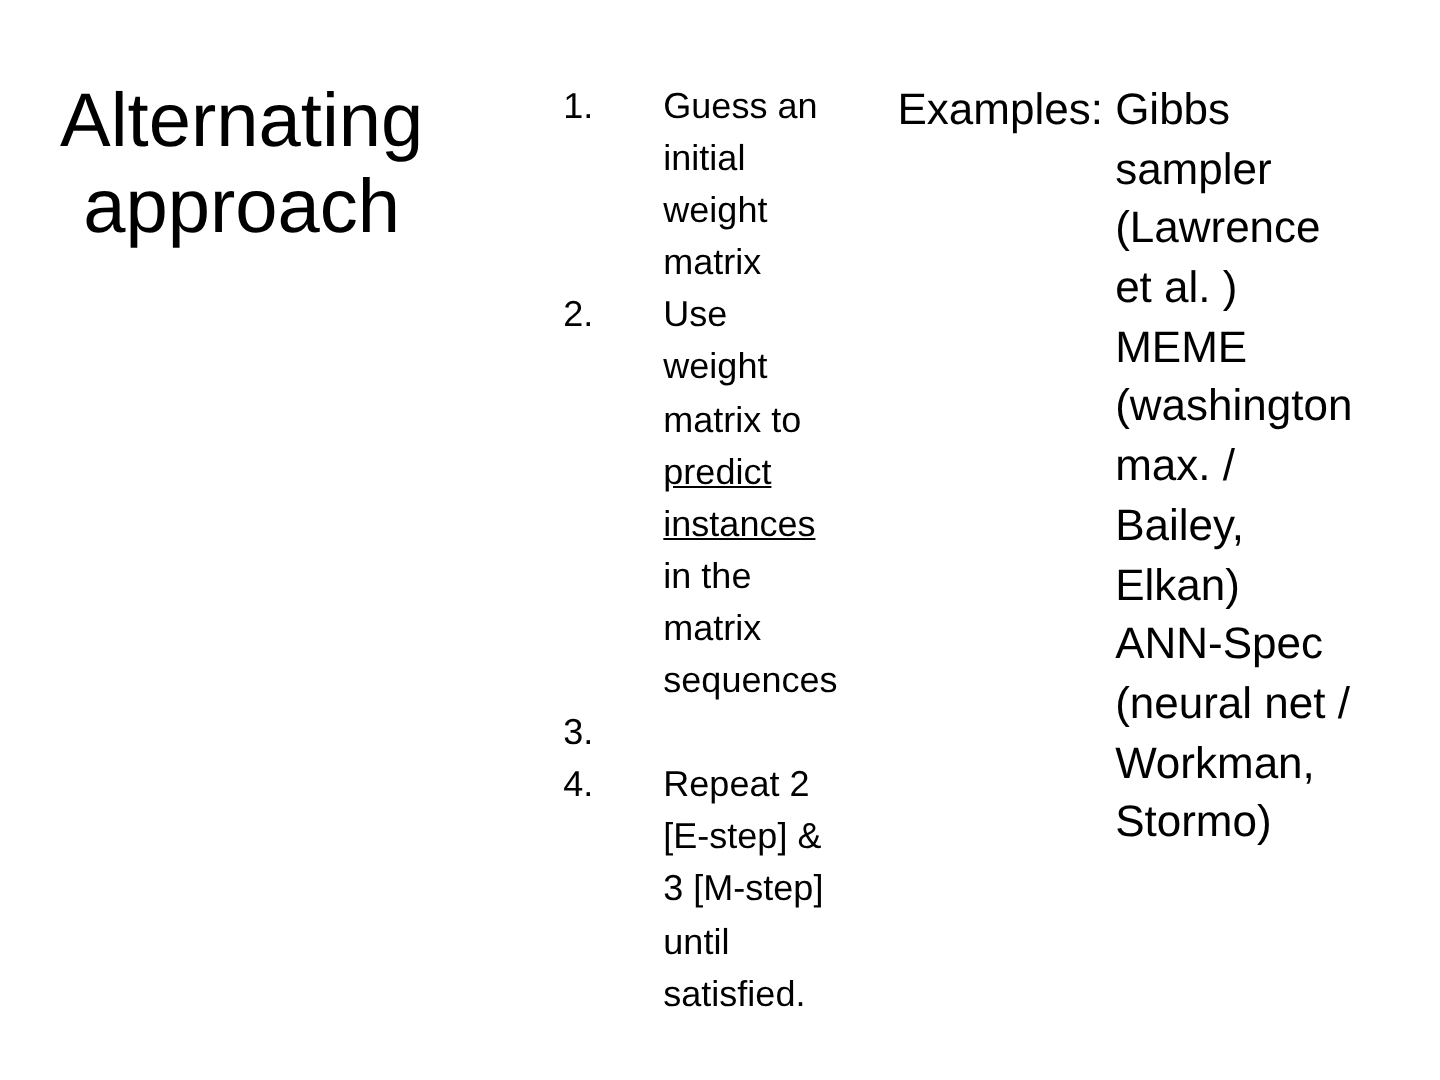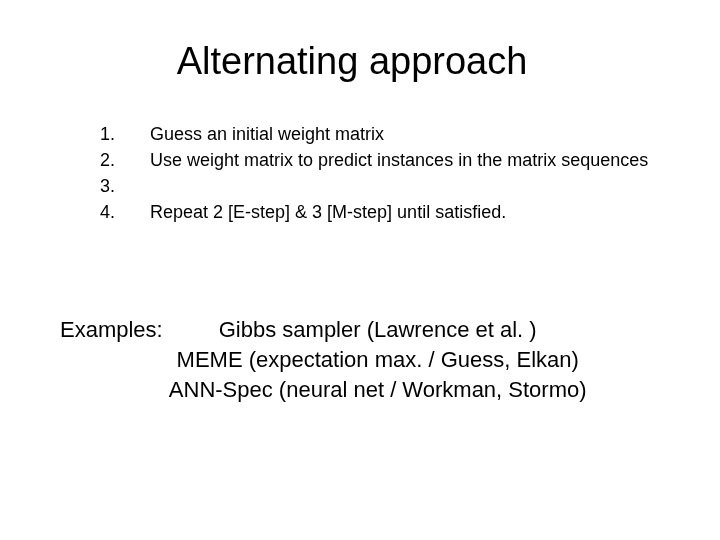--- a/index.html
+++ b/index.html
@@ -10,40 +10,40 @@
     font-family: Arial, Helvetica, sans-serif;
     color: #000;
     position: relative;
     overflow: hidden;
   }
   .slide {
     width: 100%;
     height: 100%;
     padding: 40px 46px 20px 30px;
     display: flex;
-    flex-direction: column;
+    flex-direction: row;
   }
   .title {
     font-size: 38px;
     font-weight: normal;
     text-align: center;
     margin-bottom: 38px;
   }
   .list {
     padding-left: 70px;
     font-size: 18px;
     line-height: 1.45;
     margin-bottom: 90px;
   }
   .list-row {
     display: flex;
     gap: 28px;
   }
   .num { min-width: 22px; }
-  .underline { }
+  .underline { text-decoration: underline; }
   .examples {
     font-size: 22px;
     padding-left: 30px;
     line-height: 1.35;
     margin-bottom: 48px;
   }
   .examples-row { display: flex; }
   .ex-label { white-space: pre; }
   .ex-lines { display: flex; flex-direction: column; align-items: center; }
   .note {
@@ -79,20 +79,20 @@
       <span class="num">4.</span>
       <span><span>Repeat 2 [E-step] &amp; 3 [M-step] until satisfied.</span><span class="underline"></span><span></span></span>
     </div>
   </div>
 
   <div class="examples">
     <div class="examples-row">
       <span class="ex-label">Examples: </span>
       <span class="ex-lines">
         <span>Gibbs sampler (Lawrence et al. )</span>
-        <span>MEME (expectation max. / Guess, Elkan)</span>
+        <span>MEME (washington max. / Bailey, Elkan)</span>
         <span>ANN-Spec (neural net / Workman, Stormo)</span>
       </span>
     </div>
   </div>
 
 
 </div>
 
 </body></html>

